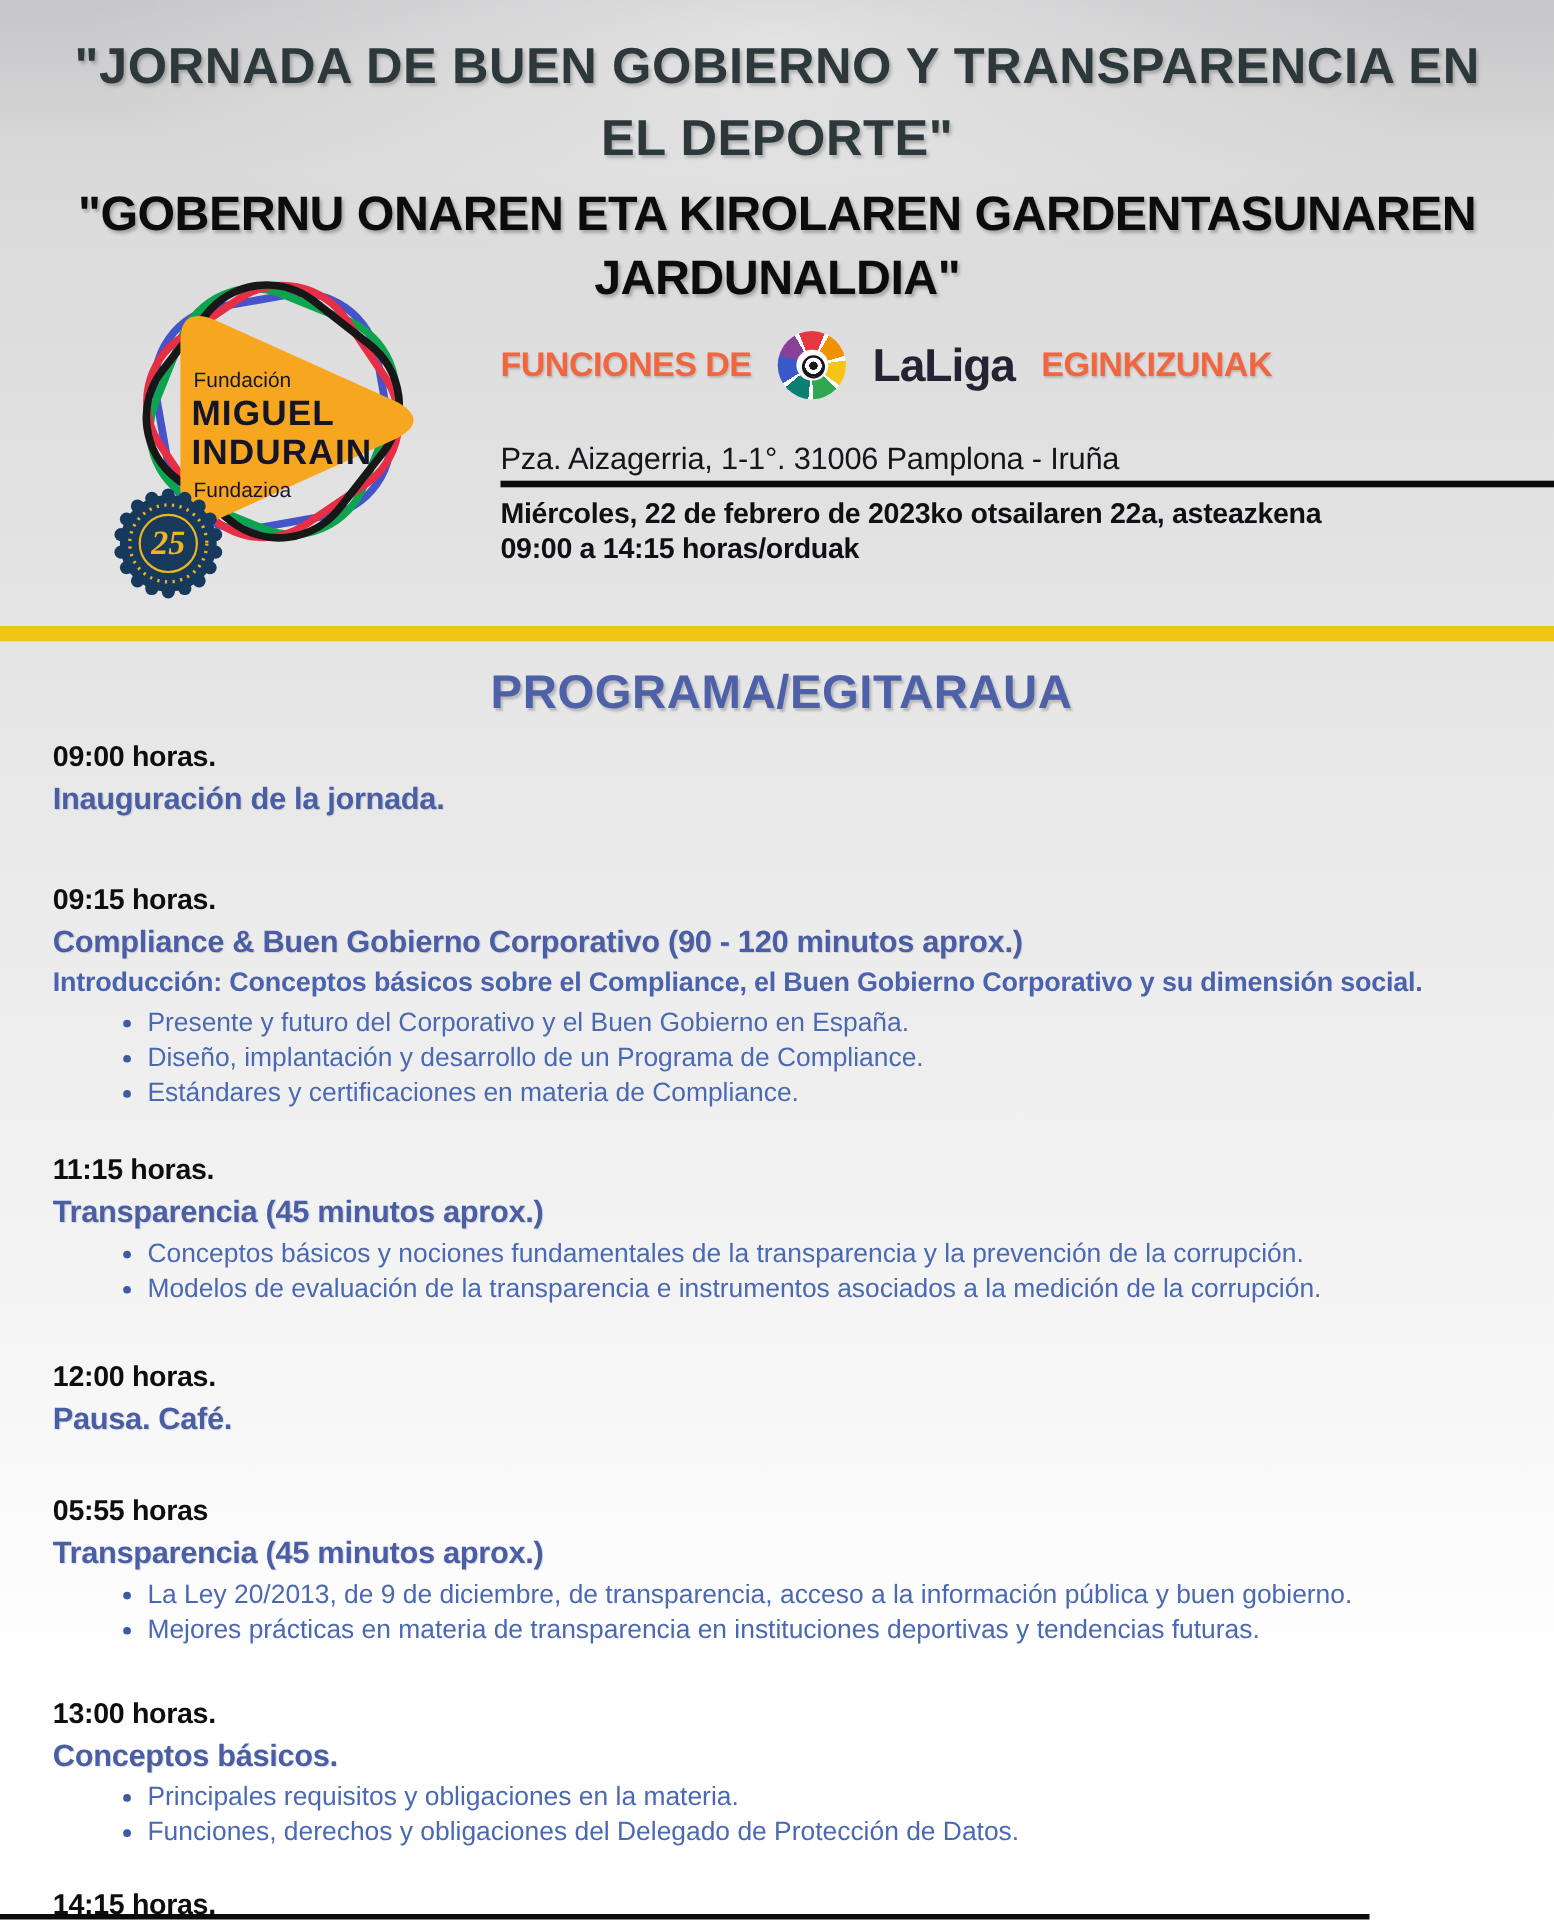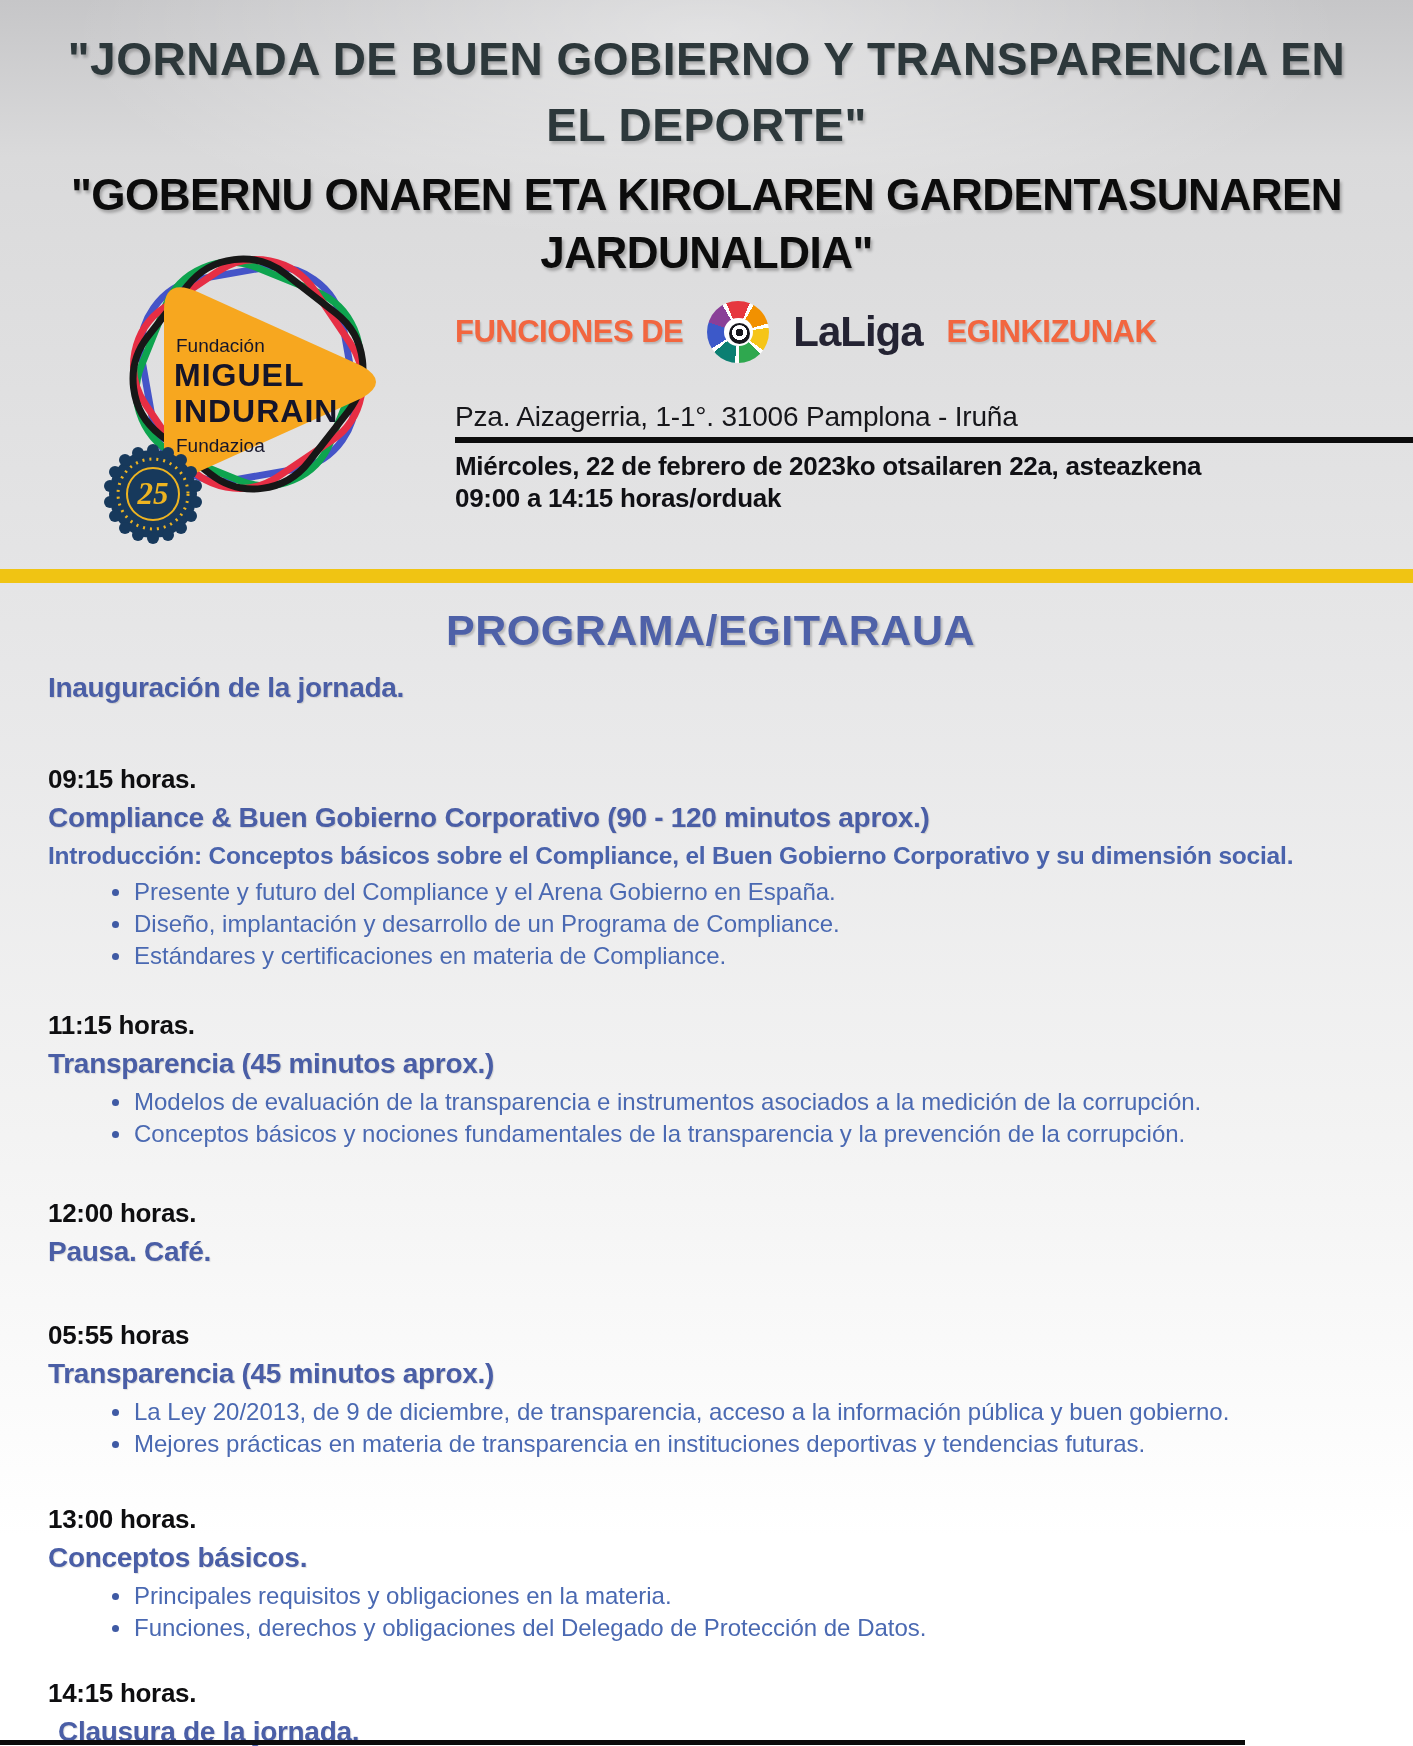--- a/index.html
+++ b/index.html
@@ -168,38 +168,39 @@
       <div class="time-line">09:00 a 14:15 horas/orduak</div>
     </div>
 
     <div class="yellow-bar"></div>
   </div>
 
   <div class="program">
     <h3 class="program-heading">PROGRAMA/EGITARAUA</h3>
     <div id="schedule">
         <div class="item">
+          <div class="itime">09:00 horas.</div>
           <div class="ititle">Inauguración de la jornada.</div>
         </div>
         <div class="item">
           <div class="itime">09:15 horas.</div>
           <div class="ititle">Compliance &amp; Buen Gobierno Corporativo (90 - 120 minutos aprox.)</div>
           <div class="isub">Introducción: Conceptos básicos sobre el Compliance, el Buen Gobierno Corporativo y su dimensión social.</div>
           <ul>
-            <li>Presente y futuro del Compliance y el Arena Gobierno en España.</li>
+            <li>Presente y futuro del Corporativo y el Buen Gobierno en España.</li>
             <li>Diseño, implantación y desarrollo de un Programa de Compliance.</li>
             <li>Estándares y certificaciones en materia de Compliance.</li>
           </ul>
         </div>
         <div class="item">
           <div class="itime">11:15 horas.</div>
           <div class="ititle">Transparencia (45 minutos aprox.)</div>
           <ul>
+            <li>Conceptos básicos y nociones fundamentales de la transparencia y la prevención de la corrupción.</li>
             <li>Modelos de evaluación de la transparencia e instrumentos asociados a la medición de la corrupción.</li>
-            <li>Conceptos básicos y nociones fundamentales de la transparencia y la prevención de la corrupción.</li>
           </ul>
         </div>
         <div class="item">
           <div class="itime">12:00 horas.</div>
           <div class="ititle">Pausa. Café.</div>
         </div>
         <div class="item">
           <div class="itime">05:55 horas</div>
           <div class="ititle">Transparencia (45 minutos aprox.)</div>
           <ul>

